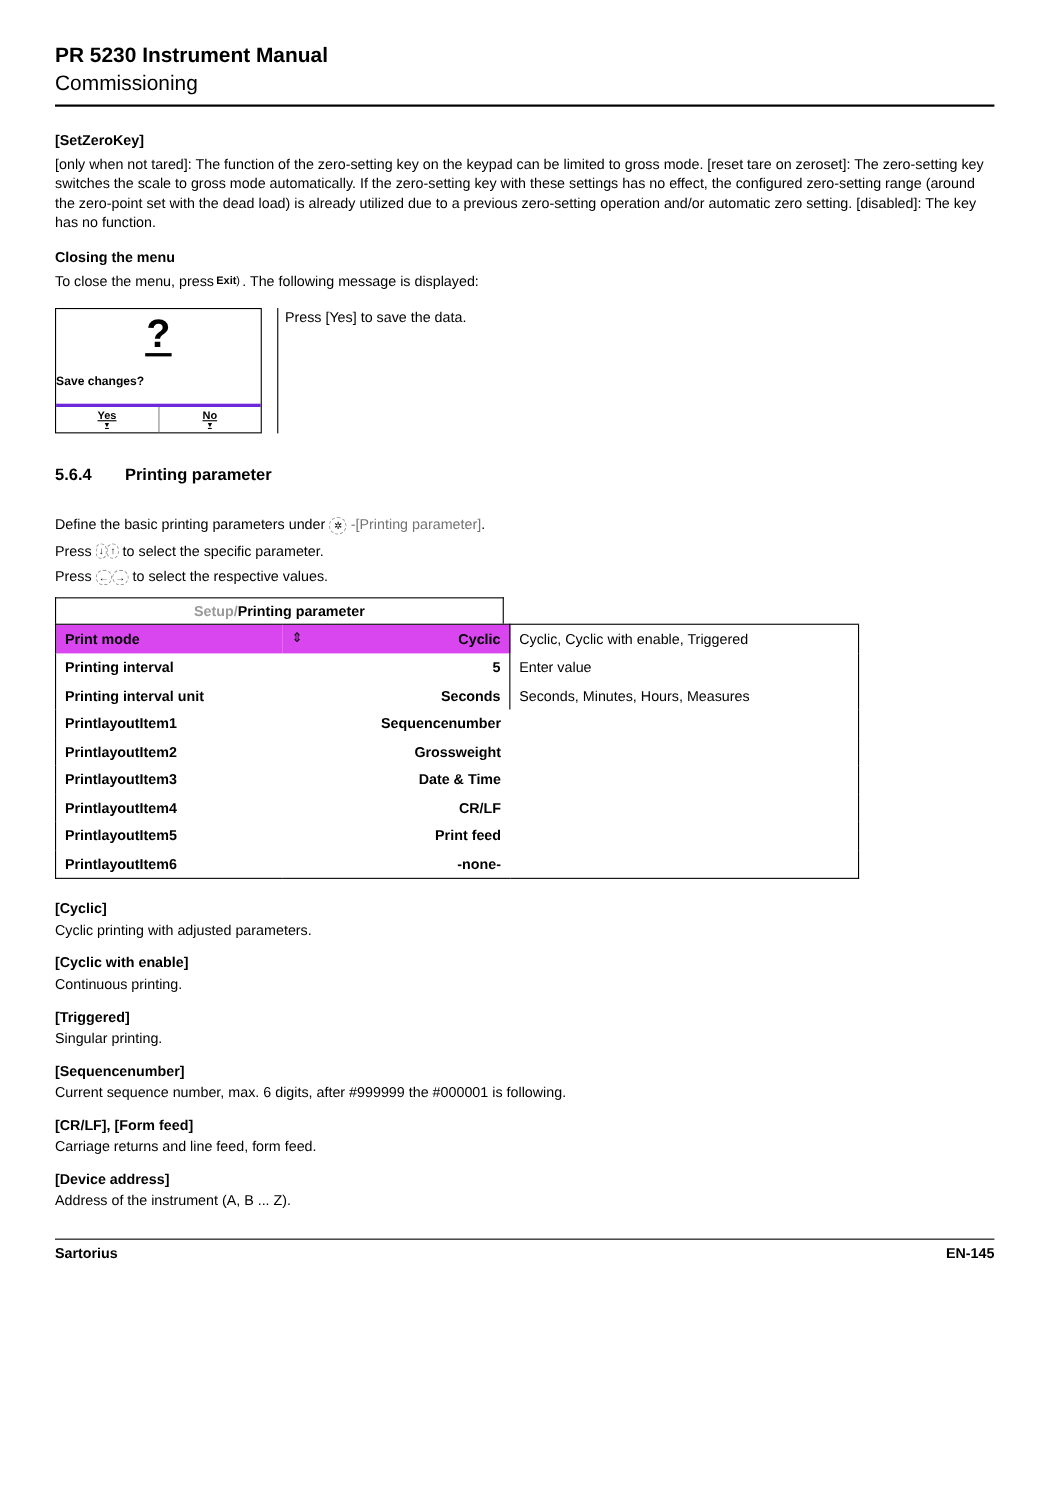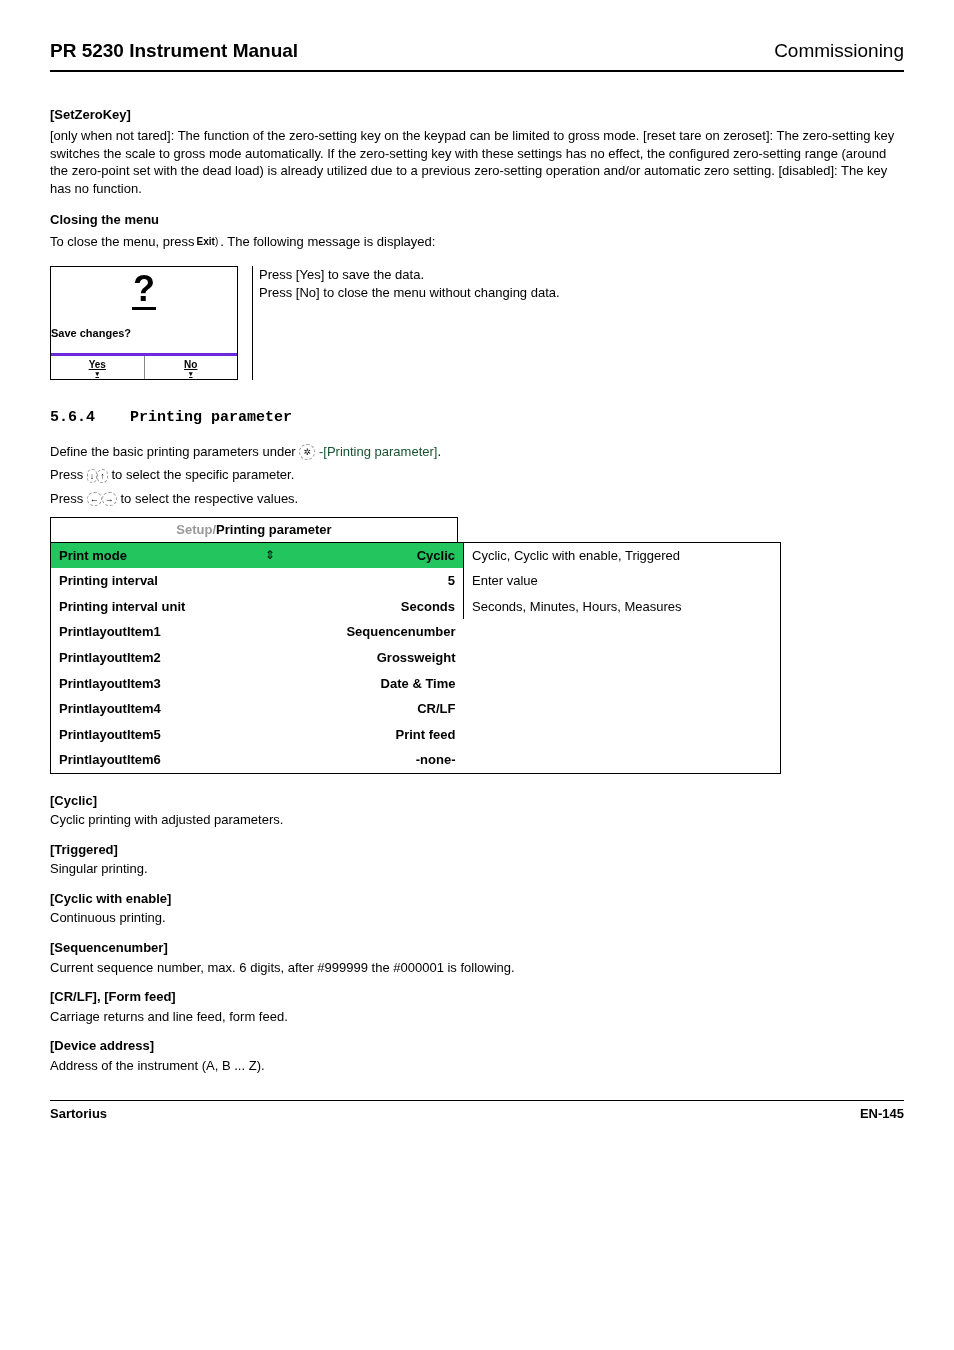--- a/index.html
+++ b/index.html
@@ -8,24 +8,25 @@
     font-size: 13px;
     color: #000;
     margin: 0;
     padding: 38px 50px 30px 50px;
     width: 954px;
     box-sizing: border-box;
     line-height: 1.35;
   }
   .header-bar {
     display: flex;
-    justify-content: space-between;
+    justify-content: flex-start;
     border-bottom: 2px solid #000;
     padding-bottom: 6px;
-    margin-bottom: 34px;
+    margin-bottom: 22px;
+    flex-direction: column;
   }
   .header-left { font-size: 19px; font-weight: bold; }
   .header-right { font-size: 19px; font-weight: normal; }
   .subhead { font-weight: bold; margin: 0 0 4px 0; }
   .para { margin: 0 0 14px 0; }
   .close-row { display: flex; align-items: flex-end; gap: 2px; margin-bottom: 16px; }
   .exit-key {
     display: inline-block;
     font-size: 10px;
     font-weight: bold;
@@ -63,23 +64,23 @@
     text-align: center;
     font-size: 10px;
     font-weight: bold;
     padding: 2px 0 4px 0;
     position: relative;
     text-decoration: underline;
   }
   .lcd-btns div:first-child { border-right: 1px solid #888; }
   .lcd-arrow { font-size: 7px; display: block; line-height: 0.5; text-decoration: none; }
   .dialog-text { border-left: 1px solid #000; padding-left: 6px; }
-  .section-num { font-weight: bold; font-size: 15px; margin-bottom: 14px; font-family: Liberation Mono, monospace; }
+  .section-num { font-weight: bold; font-size: 15px; margin-bottom: 26px; }
   .section-num .num { margin-right: 26px; }
-  .grey { color: #14532d; }
+  .grey { color: #737373; }
   .arrow-btn {
     display: inline-block;
     border: 1px dashed #999;
     border-radius: 10px;
     font-size: 9px;
     padding: 0 2px;
     vertical-align: middle;
   }
   .setup-header {
     font-weight: bold;
@@ -87,21 +88,21 @@
     border: 1px solid #000;
     border-bottom: none;
     padding: 3px 0;
   }
   .setup-header .sgrey { color: #999; font-weight: bold; }
   .param-table { border: 1px solid #000; border-collapse: collapse; margin-bottom: 18px; }
   .param-table td { padding: 4px 8px; vertical-align: top; }
   .pcol1 { width: 190px; font-weight: bold; }
   .pcol2 { width: 190px; text-align: right; font-weight: bold; }
   .pcol3 { width: 300px; border-left: 1px solid #000; font-weight: normal; }
-  .hl { background: #22c55e; }
+  .hl { background: #d946ef; }
   .updown { font-size: 12px; font-weight: normal; display: inline-block; width: 14px; text-align: left; }
   .def-block { margin-bottom: 12px; }
   .def-title { font-weight: bold; margin-bottom: 2px; }
   .footer-bar {
     display: flex;
     justify-content: space-between;
     border-top: 1px solid #000;
     padding-top: 4px;
     margin-top: 26px;
     font-weight: bold;
@@ -139,21 +140,20 @@
   <div class="lcd-box">
     <div class="lcd-q"><span>?</span></div>
     <div class="lcd-save">Save changes?</div>
     <div class="lcd-btns">
       <div><span>Yes</span><span class="lcd-arrow">▾</span></div>
       <div><span>No</span><span class="lcd-arrow">▾</span></div>
     </div>
   </div>
   <div class="dialog-text">
     <div>Press [Yes] to save the data.</div>
-    <div>Press [No] to close the menu without changing data.</div>
   </div>
 </div>
 
 <div class="section-num">
   <span class="num">5.6.4</span>
   <span>Printing parameter</span>
 </div>
 
 <p class="para" style="margin-bottom:6px">
   <span>Define the basic printing parameters under </span>
@@ -219,26 +219,26 @@
       </tbody>
   </table>
 </div>
 
 <div id="defs-container">
     <div class="def-block">
       <div class="def-title">[Cyclic]</div>
       <div>Cyclic printing with adjusted parameters.</div>
     </div>
     <div class="def-block">
+      <div class="def-title">[Cyclic with enable]</div>
+      <div>Continuous printing.</div>
+    </div>
+    <div class="def-block">
       <div class="def-title">[Triggered]</div>
       <div>Singular printing.</div>
-    </div>
-    <div class="def-block">
-      <div class="def-title">[Cyclic with enable]</div>
-      <div>Continuous printing.</div>
     </div>
     <div class="def-block">
       <div class="def-title">[Sequencenumber]</div>
       <div>Current sequence number, max. 6 digits, after #999999 the #000001 is following.</div>
     </div>
     <div class="def-block">
       <div class="def-title">[CR/LF], [Form feed]</div>
       <div>Carriage returns and line feed, form feed.</div>
     </div>
     <div class="def-block">

